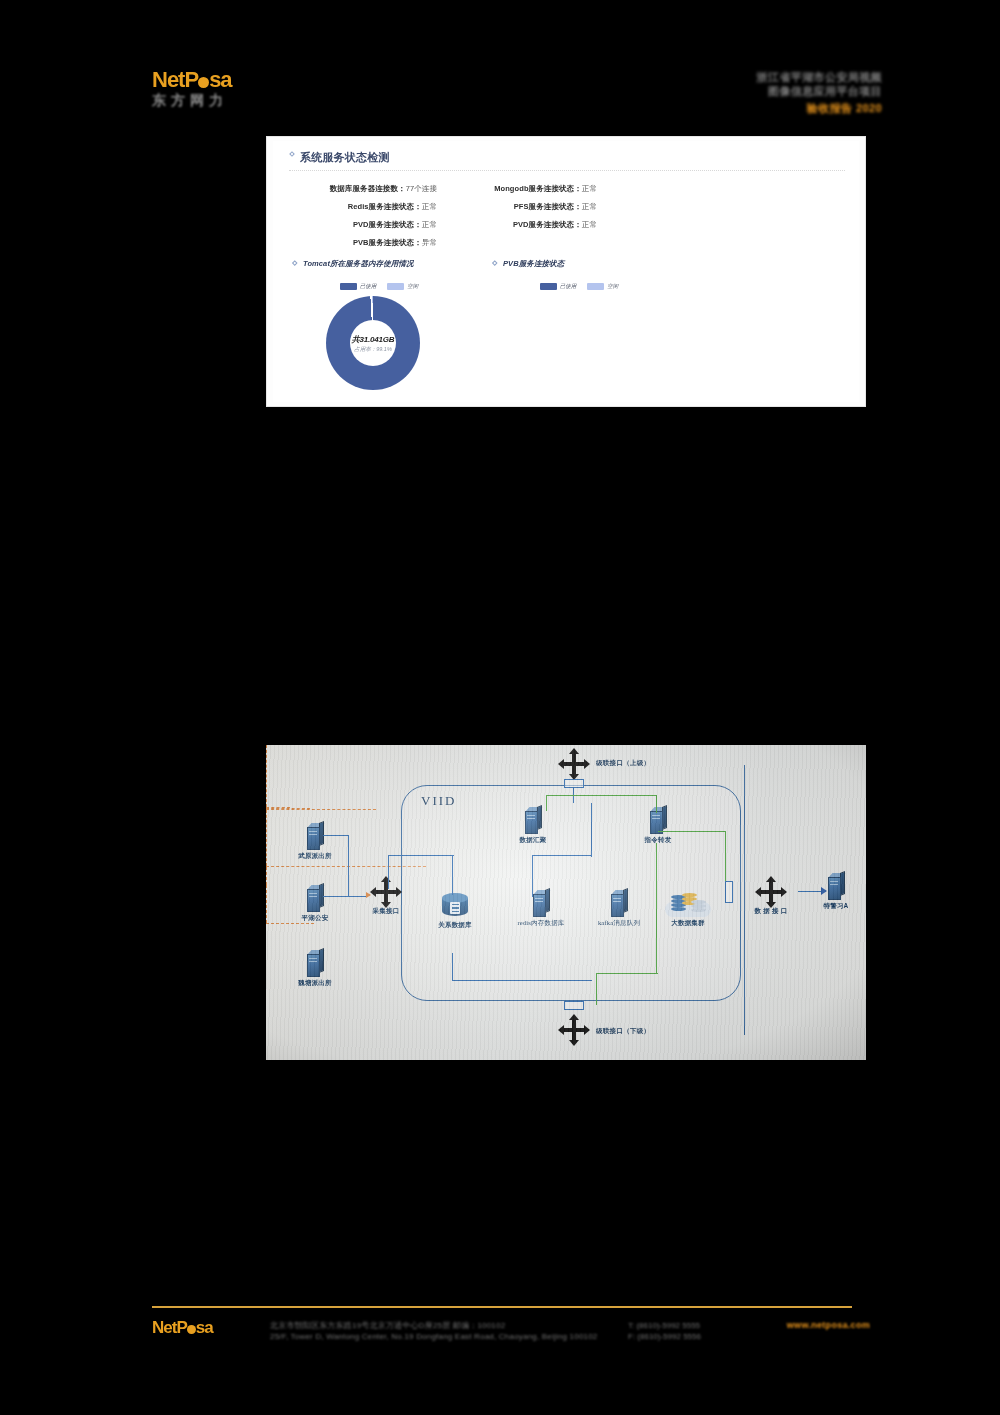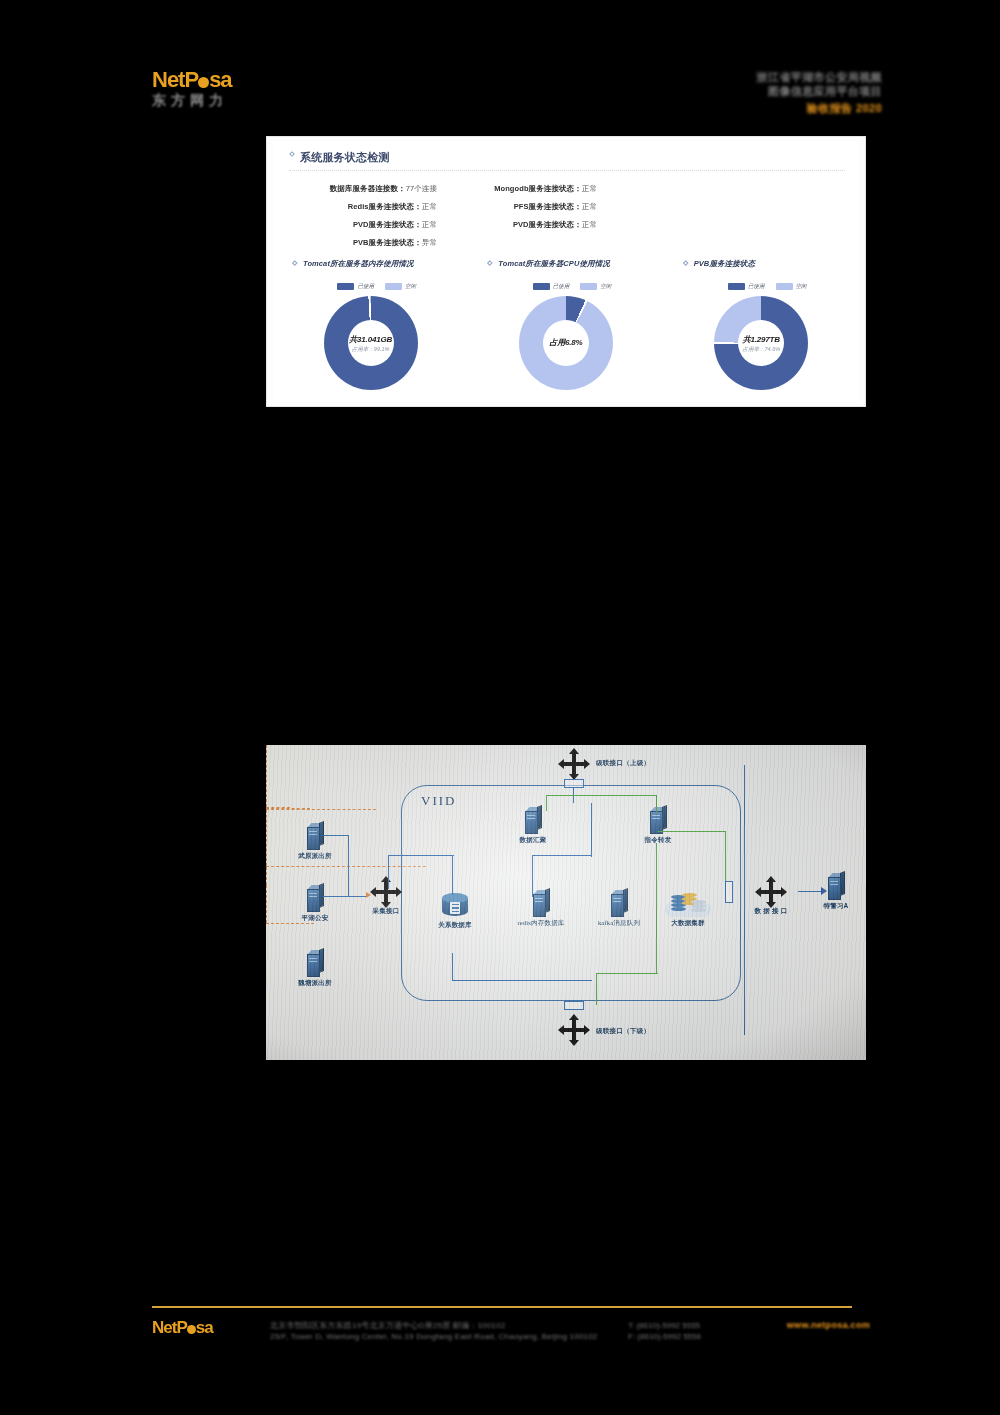--- a/index.html
+++ b/index.html
@@ -319,64 +319,34 @@
         </div>
         <div class="donut-wrap">
           <div class="donut" id="donut0" style="background: conic-gradient(rgb(70, 96, 159) 0deg, rgb(70, 96, 159) 99.1%, rgb(255, 255, 255) 99.1%, rgb(255, 255, 255) 99.8%, rgb(180, 196, 238) 99.8%, rgb(180, 196, 238) 100%);"></div>
           <div class="donut-center">
             <div class="big">共31.041GB</div>
             <div class="small">占用率：99.1%</div>
           </div>
         </div>
       </div>
 
-      <div class="chart-col">
-        <div class="chart-head">
-          <span class="diamond"></span>
-          <span>Tomcat所在服务器CPU使用情况</span>
-        </div>
-        <div class="legend">
-          <div class="legend-item">
-            <span class="legend-sw" id="sw-u1" style="background: rgb(70, 96, 159);"></span>
-            <span class="legend-lb">已使用</span>
-          </div>
-          <div class="legend-item">
-            <span class="legend-sw" id="sw-f1" style="background: rgb(180, 196, 238);"></span>
-            <span class="legend-lb">空闲</span>
-          </div>
-        </div>
-        <div class="donut-wrap">
-          <div class="donut" id="donut1" style="background: conic-gradient(rgb(70, 96, 159) 0deg, rgb(70, 96, 159) 6.8%, rgb(255, 255, 255) 6.8%, rgb(255, 255, 255) 7.5%, rgb(180, 196, 238) 7.5%, rgb(180, 196, 238) 100%);"></div>
-          <div class="donut-center">
-            <div class="big">占用6.8%</div>
-            <div class="small"></div>
-          </div>
-        </div>
-      </div>
 
       <div class="chart-col">
         <div class="chart-head">
           <span class="diamond"></span>
           <span>PVB服务连接状态</span>
         </div>
         <div class="legend">
           <div class="legend-item">
             <span class="legend-sw" id="sw-u2" style="background: rgb(70, 96, 159);"></span>
             <span class="legend-lb">已使用</span>
           </div>
           <div class="legend-item">
             <span class="legend-sw" id="sw-f2" style="background: rgb(180, 196, 238);"></span>
             <span class="legend-lb">空闲</span>
-          </div>
-        </div>
-        <div class="donut-wrap">
-          <div class="donut" id="donut2" style="background: conic-gradient(rgb(70, 96, 159) 0deg, rgb(70, 96, 159) 74.6%, rgb(255, 255, 255) 74.6%, rgb(255, 255, 255) 75.3%, rgb(180, 196, 238) 75.3%, rgb(180, 196, 238) 100%);"></div>
-          <div class="donut-center">
-            <div class="big">共1.297TB</div>
-            <div class="small">占用率：74.6%</div>
           </div>
         </div>
       </div>
 
     </div>
   </div>
 </div>
 
 <div class="photo">
  <div class="photo-surface">

